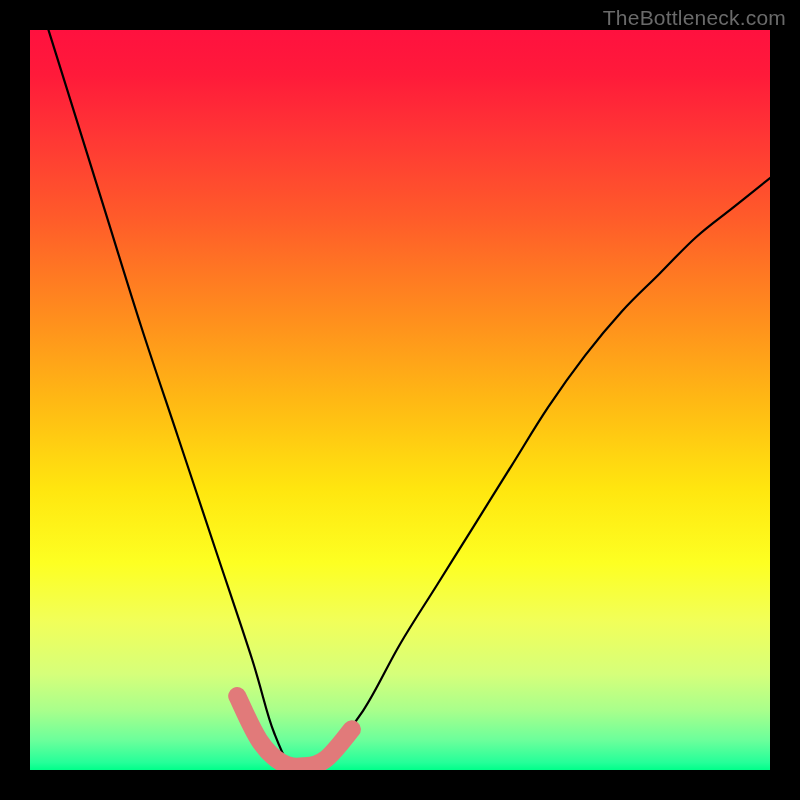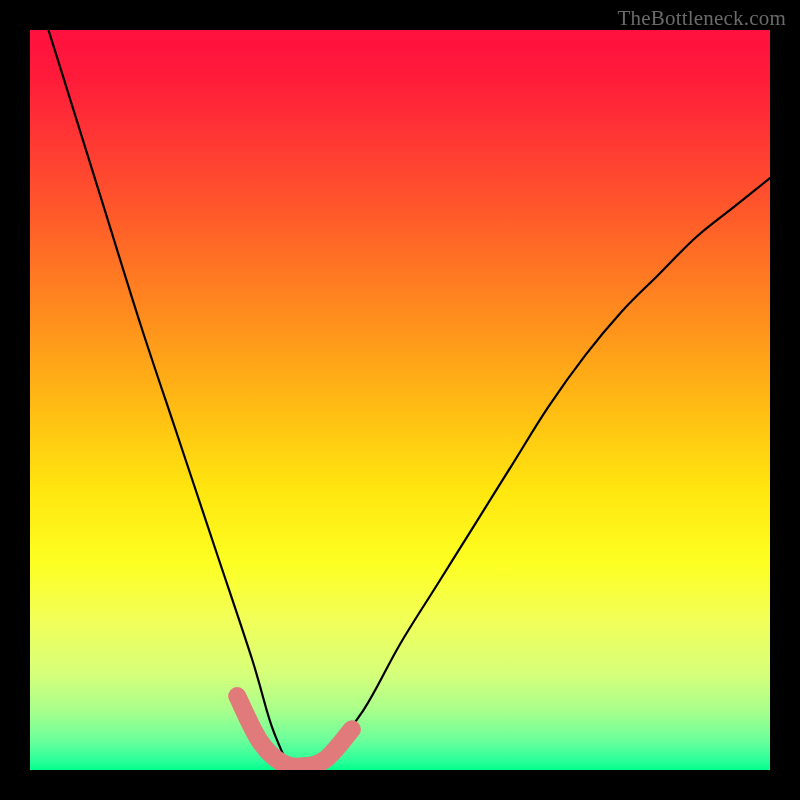--- a/index.html
+++ b/index.html
@@ -11,21 +11,20 @@
     font-family: Arial, Helvetica, sans-serif;
     overflow: hidden;
   }
   .frame {
     position: absolute;
     left: 0;
     top: 0;
     width: 800px;
     height: 800px;
     background: #000;
-    font-family: Liberation Serif, serif;
   }
   .plot {
     position: absolute;
     left: 30px;
     top: 30px;
     width: 740px;
     height: 740px;
     
     background: linear-gradient(
       to bottom,

